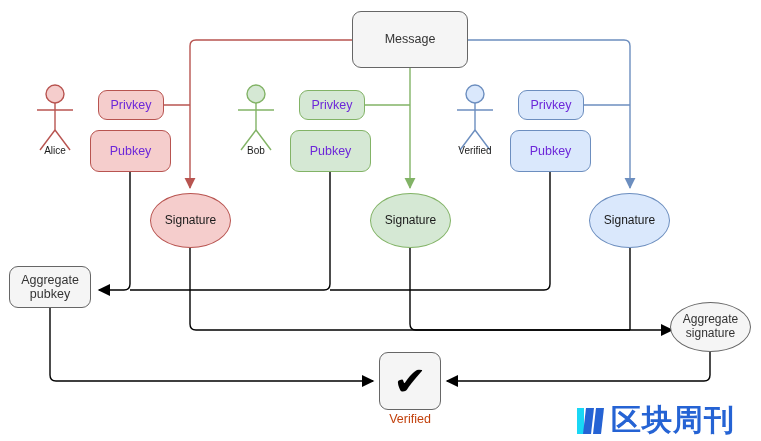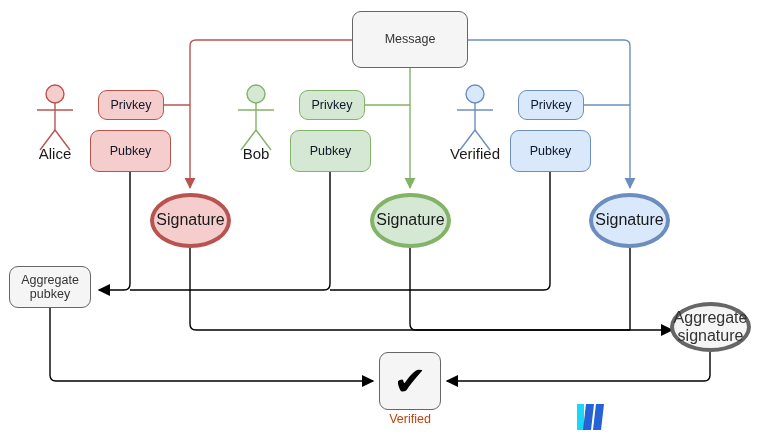--- a/index.html
+++ b/index.html
@@ -32,44 +32,44 @@
     display: flex;
     align-items: center;
     justify-content: center;
     text-align: center;
     line-height: 1.15;
   }
   .rbox {
     border-radius: 9px;
     border: 1px solid #000;
     font-size: 12.5px;
-    color: #0f172a;
+    color: #6d28d9;
   }
   .rbox.red   { background: #f5cdcc; border-color: #b85450; }
   .rbox.green { background: #d5e8d4; border-color: #82b366; }
   .rbox.blue  { background: #dae8fc; border-color: #6c8ebf; }
   .rbox.gray  { background: #f5f5f5; border-color: #666666; color: #333333; }
 
   .ellipse {
     border-radius: 50%;
-    border: 4px solid #000000;
-    font-size: 16px;
+    border: 1px solid #000000;
+    font-size: 12px;
     color: #1a1a1a;
   }
   .ellipse.red   { background: #f5cdcc; border-color: #b85450; }
   .ellipse.green { background: #d5e8d4; border-color: #82b366; }
   .ellipse.blue  { background: #dae8fc; border-color: #6c8ebf; }
   .ellipse.gray  { background: #f5f5f5; border-color: #666666; color: #333333; }
 
   .actor { position: absolute; }
   .actor-label {
     position: absolute;
     width: 100%;
     text-align: center;
-    font-size: 15px;
+    font-size: 10px;
     color: #1a1a1a;
     top: 62px;
     left: 0;
   }
   .verified-label {
     position: absolute;
     width: 100%;
     text-align: center;
     font-size: 12.5px;
     color: #c2410c;
@@ -222,15 +222,16 @@
     <span class="check">✔</span>
   </div>
   <div class="verified-label" style="left:379px; top:412px; width:62px;">Verified</div>
 
   <div class="watermark" style="left:575px; top:400px;">
     <svg width="36" height="34" viewBox="0 0 36 34">
       <path d="M2,4 L9,4 L9,30 L2,30 Z" fill="#19d7f5"></path>
       <path d="M11,4 L19,4 L16,30 L8,30 Z" fill="#2563d4"></path>
       <path d="M21,4 L29,4 L26,30 L18,30 Z" fill="#2563d4"></path>
     </svg>
+    <span class="wm-text">区块周刊</span>
   </div>
 
 </div>
 
 </body></html>

